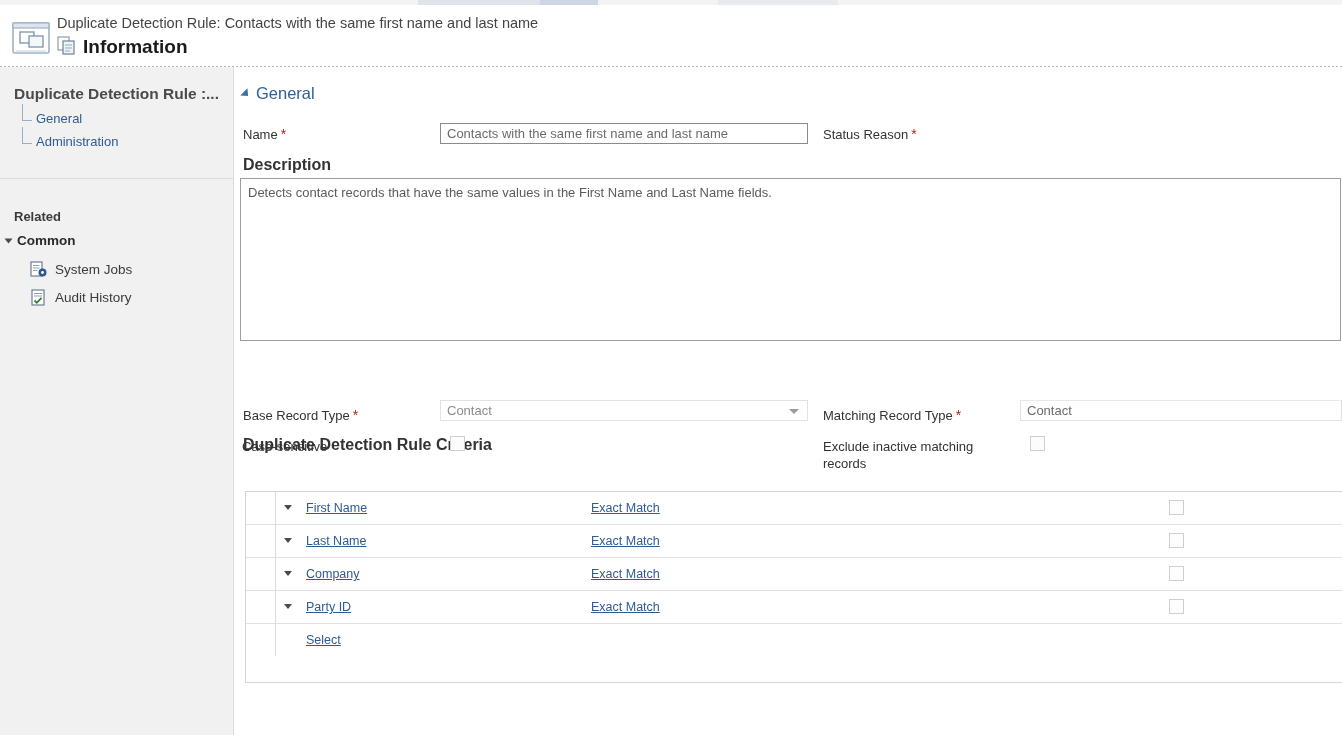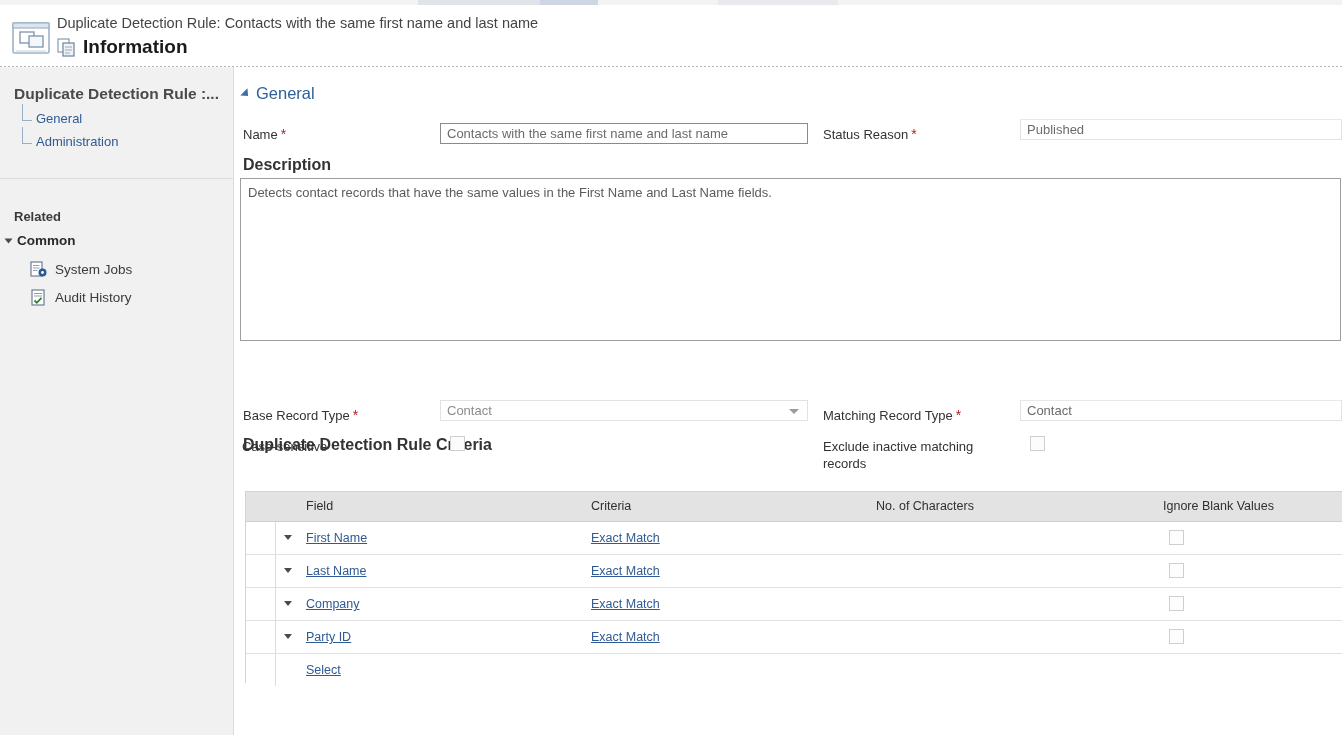--- a/index.html
+++ b/index.html
@@ -38,21 +38,21 @@
     background: repeating-linear-gradient(to right,#b5b5b5 0 2px, transparent 2px 4px);
   }
   .hdr-entity-icon {
     position: absolute; left: 12px; top: 16px; width: 38px; height: 34px;
   }
   .hdr-text-wrap { position: absolute; left: 57px; top: 8px; }
   .hdr-subtitle {
     font-size: 14.5px; color: #444444; line-height: 20px;
     white-space: nowrap;
   }
-  .hdr-title-row { display: flex; align-items: center; margin-top: 3px; }
+  .hdr-title-row { display: flex; margin-top: 3px; }
   .hdr-form-icon { width: 19px; height: 19px; margin-right: 7px; }
   .hdr-title {
     font-size: 19px; font-weight: bold; color: #1a1a1a;
     line-height: 22px; white-space: nowrap;
   }
 
   
   .navpane {
     position: absolute; left: 0; top: 67px; width: 233px; height: 668px;
     background: #f1f1f1;
@@ -331,23 +331,20 @@
     <div class="fld-label" style="left:9px; top:59px;">
       <span>Name</span><span class="req">*</span>
     </div>
     <div class="textbox strong" style="left:206px; top:56px; width:368px; height:21px;">
       <span>Contacts with the same first name and last name</span>
     </div>
 
     <div class="fld-label" style="left:589px; top:59px;">
       <span>Status Reason</span><span class="req">*</span>
     </div>
-    <div class="textbox light" style="left:786px; top:52px; width:322px; height:21px;">
-      <span>Published</span>
-    </div>
 
     <div class="sec-title desc">Description</div>
     <div class="textarea-desc">
       <span>Detects contact records that have the same values in the First Name and Last Name fields.</span>
     </div>
 
     <div class="sec-title criteria">Duplicate Detection Rule Criteria</div>
 
     <div class="fld-label" style="left:9px; top:340px;">
       <span>Base Record Type</span><span class="req">*</span>
@@ -365,26 +362,20 @@
     </div>
 
     <div class="fld-label" style="left:8px; top:372px;">Case-sensitive</div>
     <div class="chkbox" style="left:216px; top:369px;"></div>
 
     <div class="fld-label wrap" style="left:589px; top:371px;">Exclude inactive matching records</div>
     <div class="chkbox" style="left:796px; top:369px;"></div>
 
     <div class="grid">
 
-      <div class="grid-header">
-        <div class="th c-field">Field</div>
-        <div class="th c-criteria">Criteria</div>
-        <div class="th c-chars">No. of Characters</div>
-        <div class="th c-ignore">Ignore Blank Values</div>
-      </div>
 
       <div class="grid-row">
         <div class="gutter"></div>
         <span class="cell-caret"></span>
         <span class="cell-link c-field">First Name</span>
         <span class="cell-link c-criteria">Exact Match</span>
         <span class="cell-chk"></span>
       </div>
 
       <div class="grid-row">

